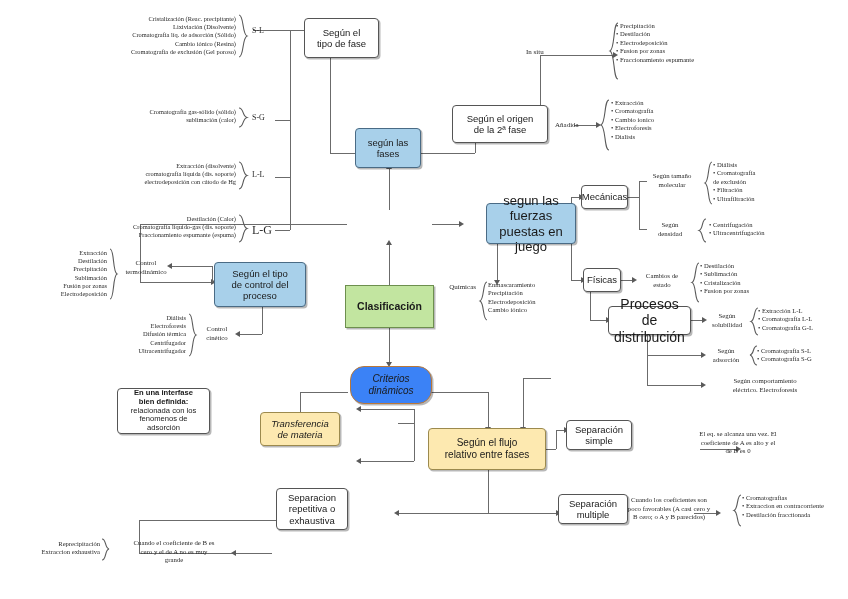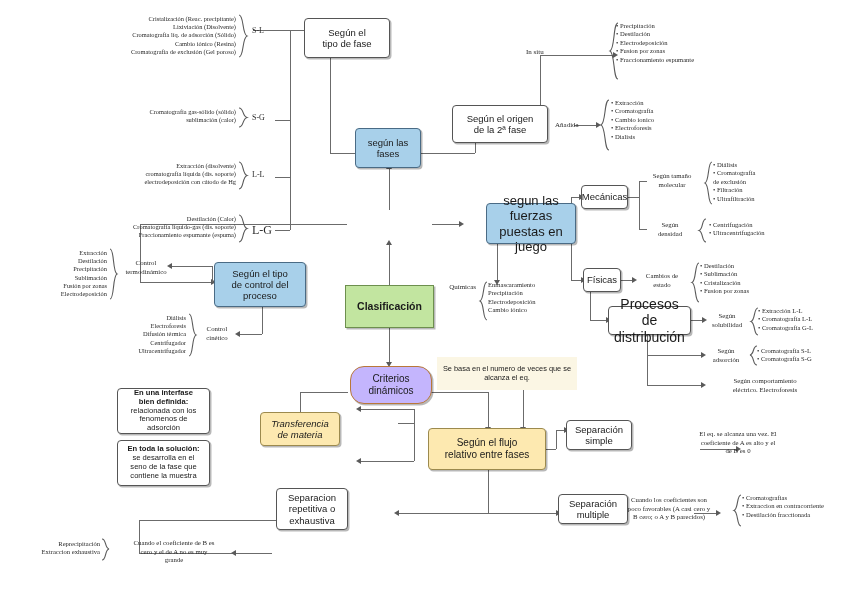--- a/index.html
+++ b/index.html
@@ -6,21 +6,21 @@
   body{font-family:"Liberation Sans",sans-serif;color:#1a1a1a;}
   #canvas{position:relative;width:848px;height:599px;overflow:hidden;background:#fff;}
 
   
   .node{position:absolute;box-sizing:border-box;display:flex;align-items:center;
         justify-content:center;text-align:center;border:1px solid #555;
         line-height:1.18;padding:2px 3px;}
   .node.sh{box-shadow:1.5px 1.5px 0 rgba(0,0,0,.28);}
   .blue{background:#a8d0ea;border-color:#4a6b85;}
   .green{background:#c2e5a0;border-color:#6d8f4e;}
-  .orange{background:#c4b5fd;border-color:#b9783a;}
+  .orange{background:#3b82f6;border-color:#b9783a;font-style:italic;}
   .yellow{background:#fde9b0;border-color:#9c8a4e;}
   .white{background:#ffffff;border-color:#555;}
   .note{background:#fbf6e4;border:none;box-shadow:none;}
   .rnd{border-radius:4px;}
   .pill{border-radius:14px;}
 
   
   .txt{position:absolute;color:#2a2a2a;line-height:1.28;white-space:pre-line;font-family:Liberation Serif, serif;}
   .tr{text-align:right;}
   .tc{text-align:center;}
@@ -167,21 +167,21 @@
 
   <div class="ln h" style="left:694px;top:513px;width:24px;"></div>
   <div class="ar ar-r" style="left:716px;top:509.5px;"></div>
 
   <div class="ln v" style="left:679px;top:470px;height:0;"></div>
   <div class="ln h" style="left:139px;top:553px;width:133px;"></div>
   <div class="ln v" style="left:139px;top:520px;height:33px;"></div>
   <div class="ln h" style="left:139px;top:520px;width:148px;"></div>
   <div class="ar ar-l" style="left:231px;top:549.5px;"></div>
 
-  <div class="node white rnd sh" style="left:304px;top:18px;width:86px;height:40px;font-size:9.5px;white-space:pre-line;">Según el
+  <div class="node white rnd sh" style="left:304px;top:18px;width:75px;height:40px;font-size:9.5px;white-space:pre-line;">Según el
 tipo de fase</div>
 
   <div class="node white rnd sh" style="left:452px;top:105px;width:96px;height:38px;font-size:9.5px;white-space:pre-line;">Según el origen
 de la 2ª fase</div>
 
   <div class="node blue rnd sh" style="left:355px;top:128px;width:66px;height:40px;font-size:9.5px;white-space:pre-line;">según las fases</div>
 
 
   <div class="node blue rnd sh" style="left:486px;top:203px;width:90px;height:41px;font-size:13px;white-space:pre-line;">segun las fuerzas
 puestas en juego</div>
@@ -218,29 +218,21 @@
 exhaustiva</div>
 
   <div class="node white rnd sh" style="left:117px;top:388px;width:93px;height:46px;font-size:7.6px;flex-direction:column;">
     <span class="b" style="white-space:pre-line;">En una interfase
 bien definida:</span>
     <span style="white-space:pre-line;">relacionada con los
 fenomenos de
 adsorción</span>
   </div>
 
-  <div class="node white rnd sh" style="left:117px;top:440px;width:93px;height:46px;font-size:7.6px;flex-direction:column;">
-    <span class="b" style="white-space:pre-line;">En toda la solución:</span>
-    <span style="white-space:pre-line;">se desarrolla en el
-seno de la fase que
-contiene la muestra</span>
-  </div>
-
-  <div class="node note" style="left:437px;top:357px;width:140px;height:33px;font-size:7.4px;">Se basa en el numero de veces
-que se alcanza el eq.</div>
+
 
   <div class="txt tr" style="left:68px;top:15px;width:168px;font-size:6.4px;">Cristalización (Reac. precipitante)
 Lixiviación (Disolvente)
 Cromatografía líq. de adsorción (Sólido)
 Cambio iónico (Resina)
 Cromatografía de exclusión (Gel poroso)</div>
   <div class="brace" style="left:238px;top:14px;">
     <svg width="11" height="44">
         <path d="M1,1 C6,1 4,20 9,22 C4,24 6,43 1,43"></path>
       </svg>

